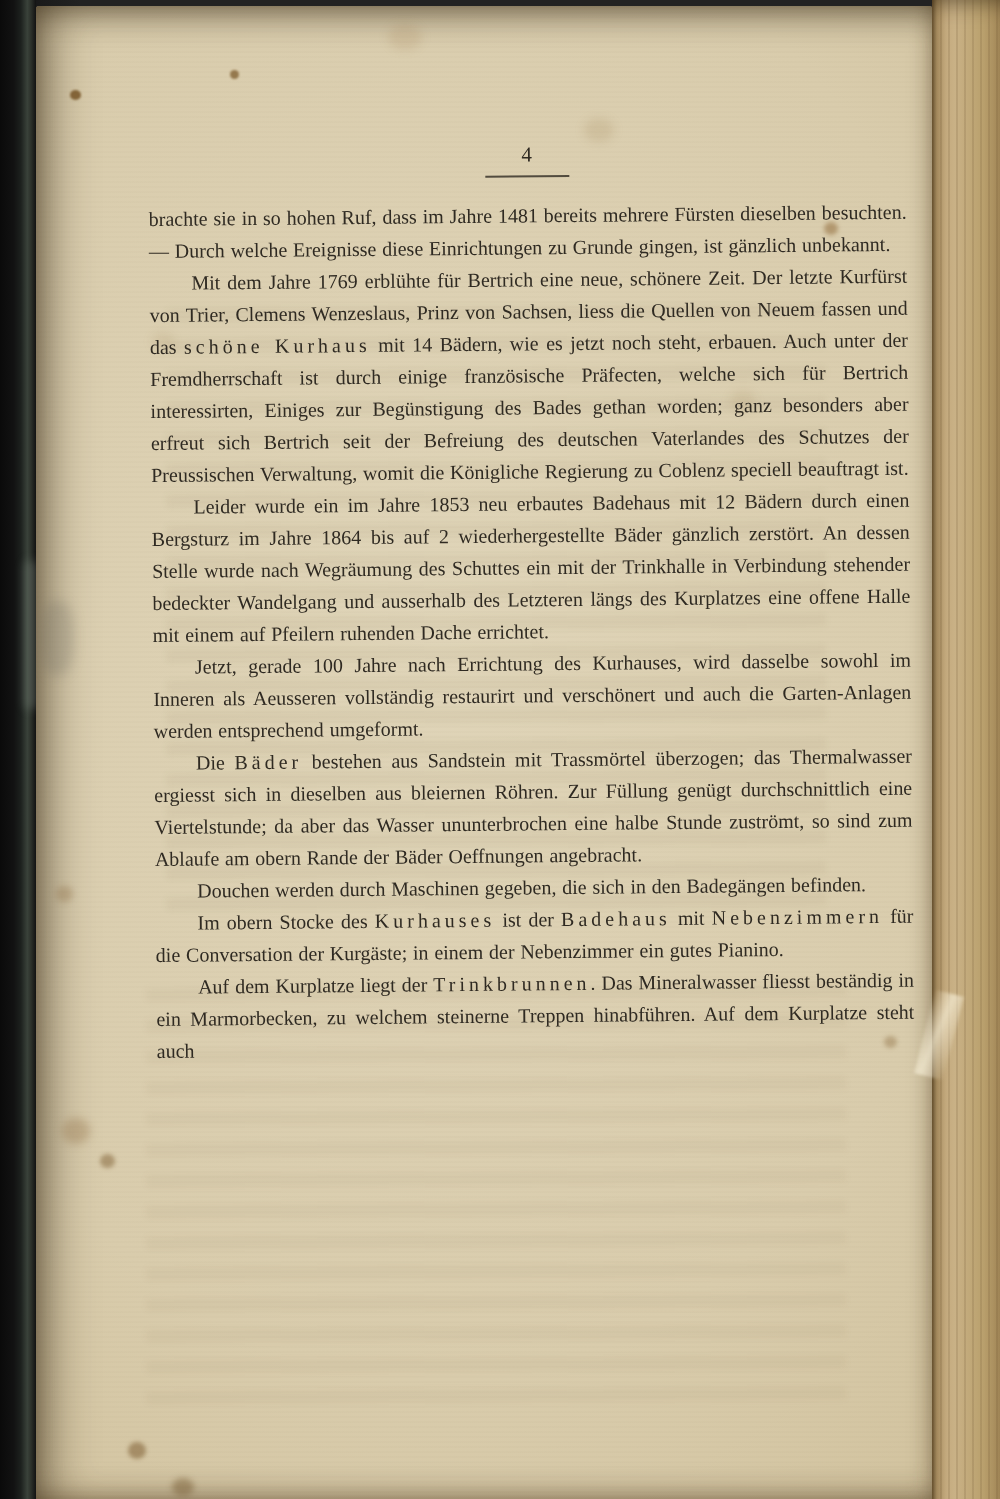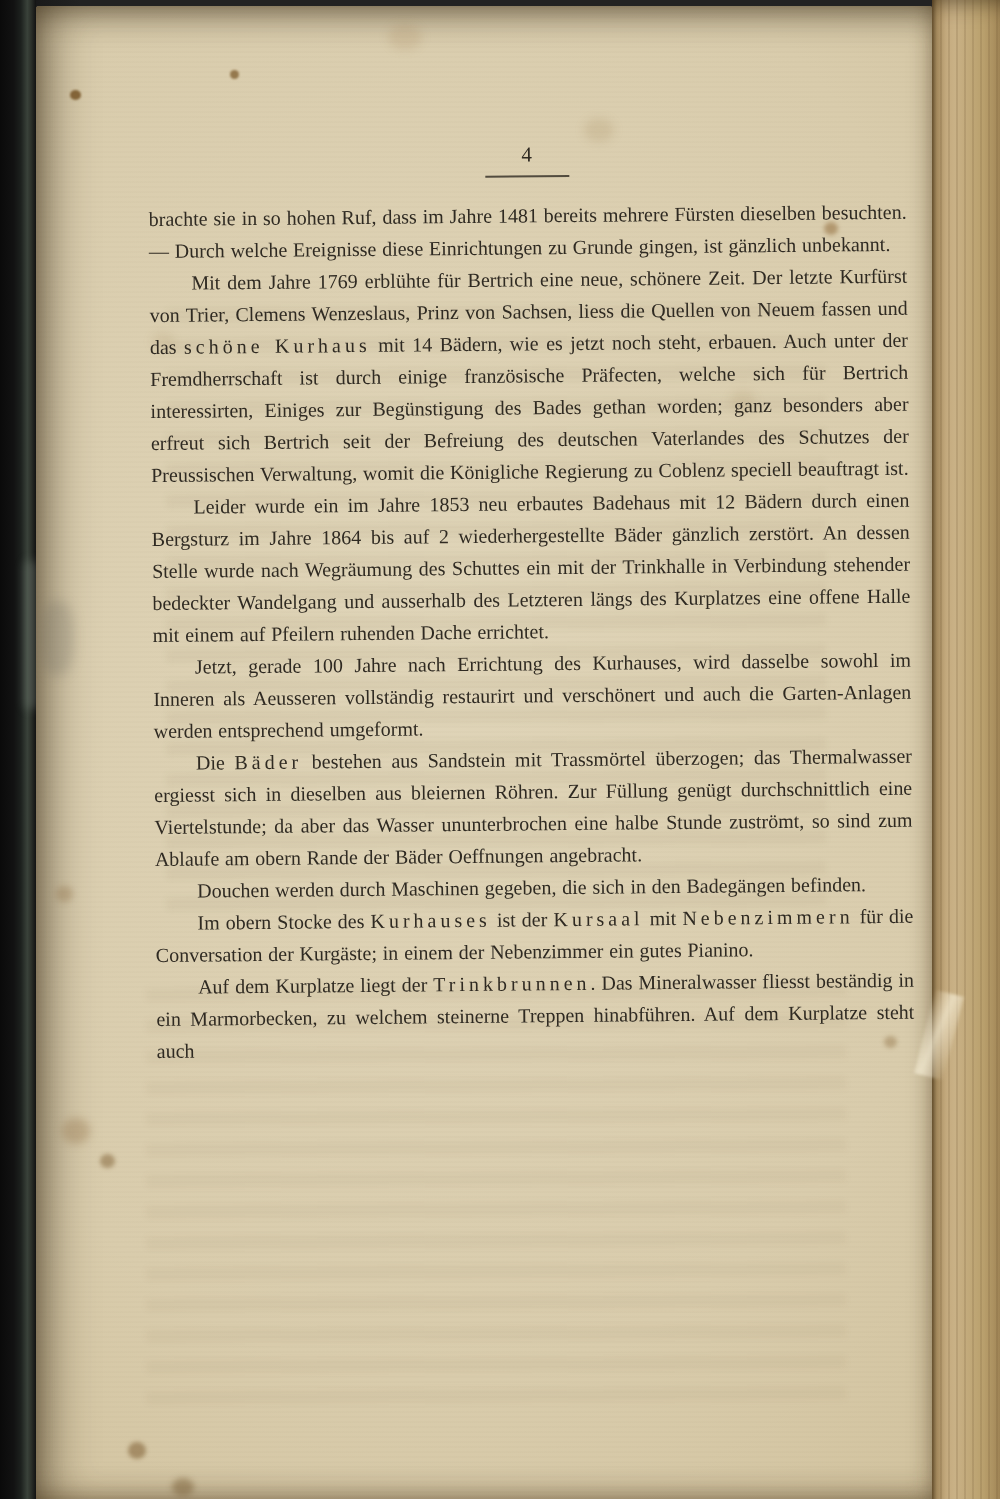--- a/index.html
+++ b/index.html
@@ -171,21 +171,21 @@
       <div class="page-number-wrap">
         <span class="page-number">4</span>
       </div>
       <div>
           <p class="para" lang="de"><span class="">brachte sie in so hohen Ruf, dass im Jahre 1481 bereits mehrere Fürsten dieselben besuchten. — Durch welche Ereignisse diese Einrichtungen zu Grunde gingen, ist gänzlich unbekannt.</span></p>
           <p class="para indent" lang="de"><span class="">Mit dem Jahre 1769 erblühte für Bertrich eine neue, schönere Zeit. Der letzte Kurfürst von Trier, Clemens Wenzeslaus, Prinz von Sachsen, liess die Quellen von Neuem fassen und das </span><span class="spaced">schöne Kurhaus</span><span class=""> mit 14 Bädern, wie es jetzt noch steht, erbauen. Auch unter der Fremdherrschaft ist durch einige französische Präfecten, welche sich für Bertrich interessirten, Einiges zur Begünstigung des Bades gethan worden; ganz besonders aber erfreut sich Bertrich seit der Befreiung des deutschen Vaterlandes des Schutzes der Preussischen Verwaltung, womit die Königliche Regierung zu Coblenz speciell beauftragt ist.</span></p>
           <p class="para indent" lang="de"><span class="">Leider wurde ein im Jahre 1853 neu erbautes Badehaus mit 12 Bädern durch einen Bergsturz im Jahre 1864 bis auf 2 wiederhergestellte Bäder gänzlich zerstört. An dessen Stelle wurde nach Wegräumung des Schuttes ein mit der Trinkhalle in Verbindung stehender bedeckter Wandelgang und ausserhalb des Letzteren längs des Kurplatzes eine offene Halle mit einem auf Pfeilern ruhenden Dache errichtet.</span></p>
           <p class="para indent" lang="de"><span class="">Jetzt, gerade 100 Jahre nach Errichtung des Kurhauses, wird dasselbe sowohl im Inneren als Aeusseren vollständig restaurirt und verschönert und auch die Garten-Anlagen werden entsprechend umgeformt.</span></p>
           <p class="para indent" lang="de"><span class="">Die </span><span class="spaced">Bäder</span><span class=""> bestehen aus Sandstein mit Trassmörtel überzogen; das Thermalwasser ergiesst sich in dieselben aus bleiernen Röhren. Zur Füllung genügt durchschnittlich eine Viertelstunde; da aber das Wasser ununterbrochen eine halbe Stunde zuströmt, so sind zum Ablaufe am obern Rande der Bäder Oeffnungen angebracht.</span></p>
           <p class="para indent" lang="de"><span class="">Douchen werden durch Maschinen gegeben, die sich in den Badegängen befinden.</span></p>
-          <p class="para indent" lang="de"><span class="">Im obern Stocke des </span><span class="spaced">Kurhauses</span><span class=""> ist der </span><span class="spaced">Kursaal</span><span class=""> mit </span><span class="spaced">Nebenzimmern</span><span class=""> für die Conversation der Kurgäste; in einem der Nebenzimmer ein gutes Pianino.</span></p>
+          <p class="para indent" lang="de"><span class="">Im obern Stocke des </span><span class="spaced">Kurhauses</span><span class=""> ist der </span><span class="spaced">Badehaus</span><span class=""> mit </span><span class="spaced">Nebenzimmern</span><span class=""> für die Conversation der Kurgäste; in einem der Nebenzimmer ein gutes Pianino.</span></p>
           <p class="para indent" lang="de"><span class="">Auf dem Kurplatze liegt der </span><span class="spaced">Trinkbrunnen</span><span class="">. Das Mineralwasser fliesst beständig in ein Marmorbecken, zu welchem steinerne Treppen hinabführen. Auf dem Kurplatze steht auch</span></p>
         </div>
     </div>
   </div>
 
   <div class="next-page">
     <div class="streaks"></div>
     <div class="crease"></div>
   </div>
 </div>

